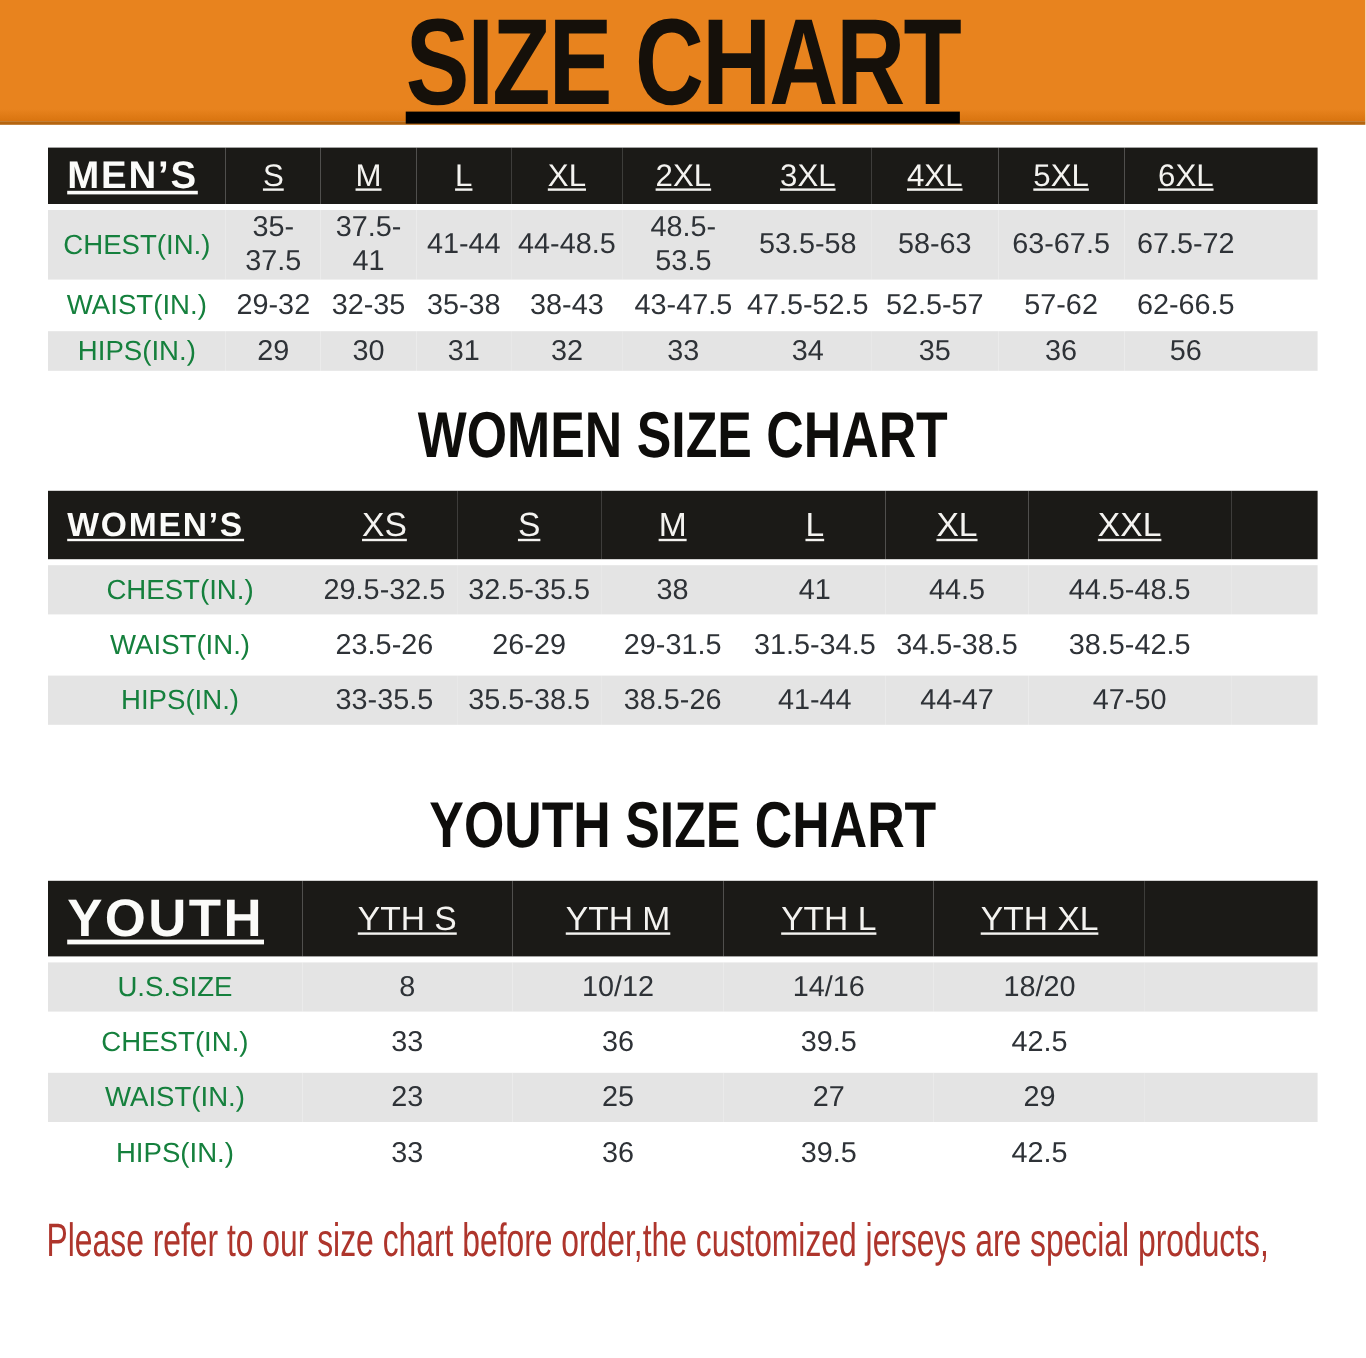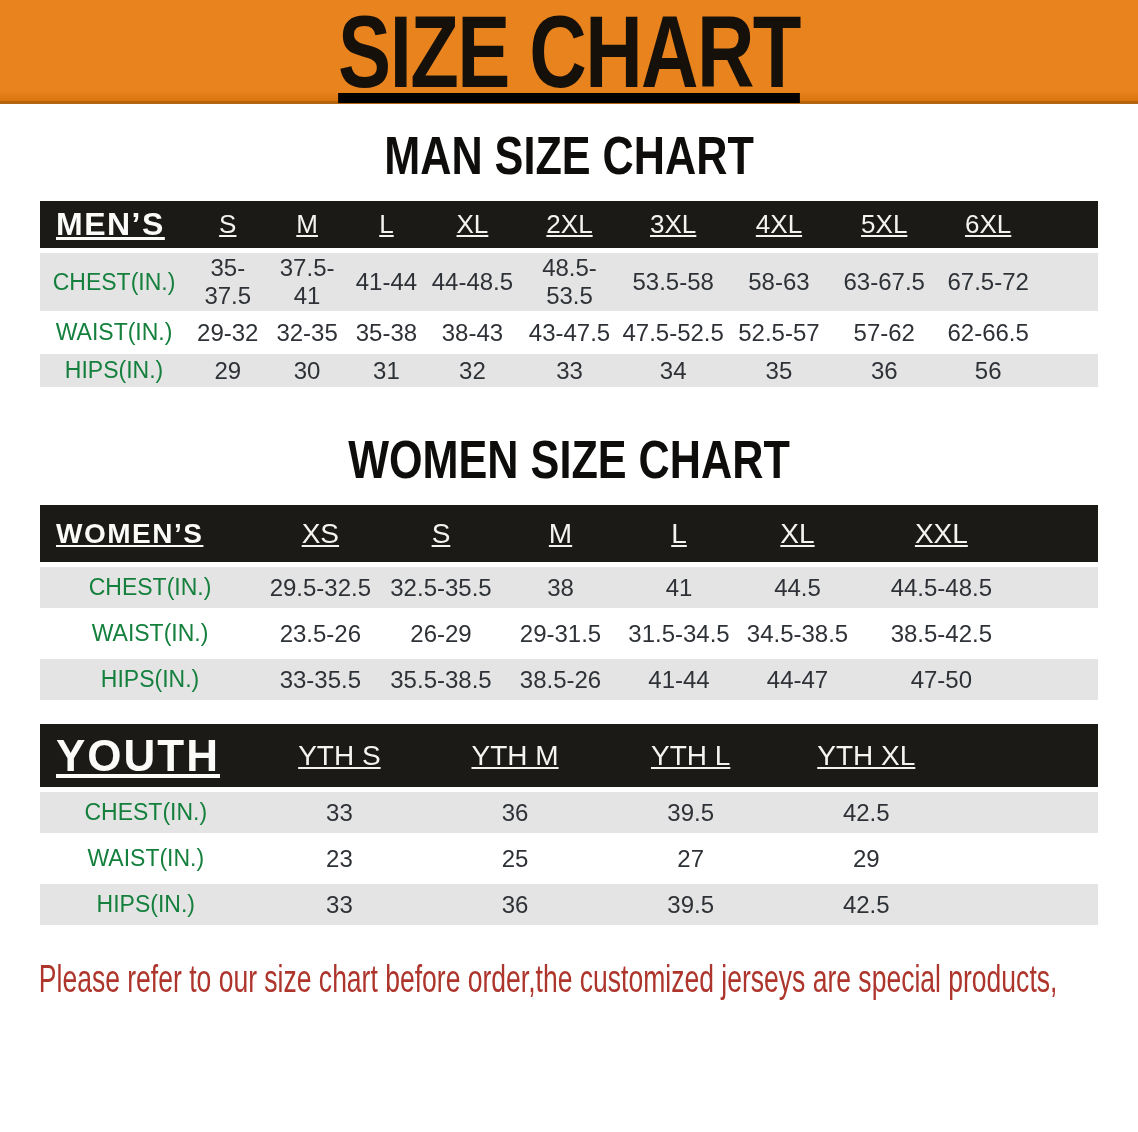--- a/index.html
+++ b/index.html
@@ -45,21 +45,21 @@
   }
   .section-heading .condensed {
     display: inline-block;
     font-size: 54px;
     font-weight: bold;
     color: var(--heading-text-color, #0E0D0B);
     transform: scaleX(0.8);
     white-space: nowrap;
   }
   .s-men   .section-heading { margin-top: 24px; }
-  .s-women .section-heading { margin-top: 40px; }
+  .s-women .section-heading { margin-top: 22px; }
   .s-youth .section-heading { margin-top: 52px; }
 
   
   table.size-table {
     width: 1058px;
     margin: 14px 0 0 40px;
     border-collapse: separate;
     border-spacing: 0 5px;
     table-layout: fixed;
   }
@@ -116,23 +116,20 @@
   .footer-line-1 { padding-left: 10px; }
 </style>
 </head>
 <body>
 
 <header class="banner">
   <span class="banner-title">SIZE CHART</span>
 </header>
 
 <section class="s-men">
-  <h2 class="section-heading">
-    <span class="condensed">MAN SIZE CHART</span>
-  </h2>
   <table class="size-table t-men">
     <colgroup>
       <col style="width:14%">
         <col style="width:7.5%">
         <col style="width:7.5%">
         <col style="width:7.5%">
       <col style="width:8.75%">
         <col style="width:9.6%">
         <col style="width:10%">
         <col style="width:10%">
@@ -255,20 +252,23 @@
         <td>41-44</td>
         <td>44-47</td>
         <td>47-50</td>
         <td></td>
       </tr>
     </tbody>
   </table>
 </section>
 
 <section class="s-youth">
+  <h2 class="section-heading">
+    <span class="condensed">YOUTH SIZE CHART</span>
+  </h2>
   <table class="size-table t-youth">
     <colgroup>
       <col style="width:20%">
         <col style="width:16.6%">
         <col style="width:16.6%">
       <col style="width:16.6%">
         <col style="width:16.6%">
         <col style="width:13.6%">
     </colgroup>
     <thead>
@@ -276,20 +276,28 @@
         <th class="head-label">YOUTH</th>
         <th>YTH S</th>
         <th>YTH M</th>
         <th>YTH L</th>
         <th>YTH XL</th>
         <th></th>
       </tr>
     </thead>
     <tbody>
       <tr>
+        <td class="row-label">U.S.SIZE</td>
+        <td>8</td>
+        <td>10/12</td>
+        <td>14/16</td>
+        <td>18/20</td>
+        <td></td>
+      </tr>
+      <tr>
         <td class="row-label">CHEST(IN.)</td>
         <td>33</td>
         <td>36</td>
         <td>39.5</td>
         <td>42.5</td>
         <td></td>
       </tr>
       <tr>
         <td class="row-label">WAIST(IN.)</td>
         <td>23</td>

